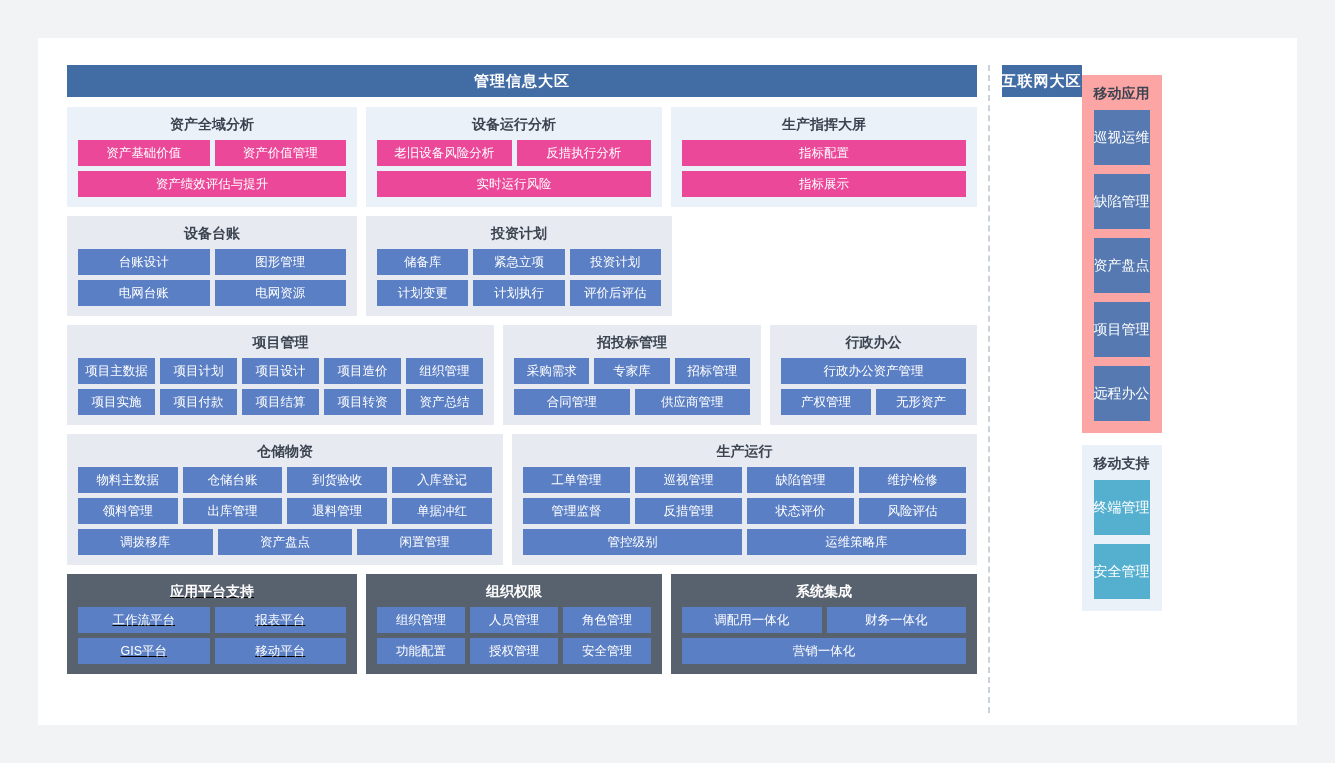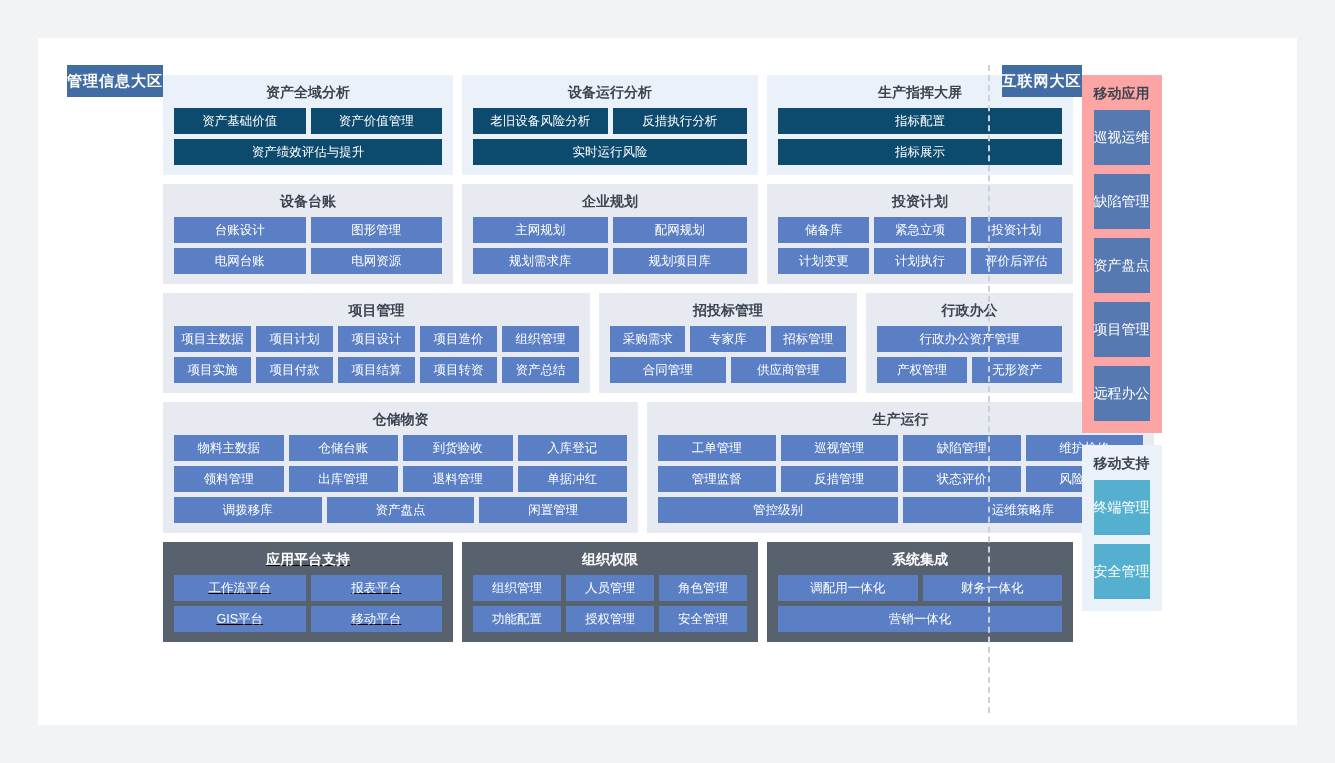--- a/index.html
+++ b/index.html
@@ -16,21 +16,21 @@
     background: #ffffff;
   }
   .board {
     position: absolute;
     left: 29px; top: 27px;
     width: 1200px; height: 648px;
     display: flex;
     gap: 0px;
   }
   
-  .left-zone { width: 910px; display: flex; flex-direction: row; }
+  .left-zone { width: 910px; display: flex; flex-direction: column; }
   .divider {
     width: 28px;
     display: flex; justify-content: center;
   }
   .divider .dash {
     width: 0; height: 100%;
     border-left: 2px dashed #c9d2db;
   }
   .right-zone { width: 302px; display: flex; flex-direction: row; }
 
@@ -74,21 +74,21 @@
   .btn {
     flex: 1 1 0;
     height: 26px;
     line-height: 26px;
     text-align: center;
     font-size: 12.5px;
     color: #ffffff;
     white-space: nowrap;
     overflow: hidden;
   }
-  .btn.teal { background: #0c4a6e; }
+  .btn.teal { background: #ec4899; }
   .btn.blue { background: #5b7fc5; }
 
   
   .rpanel { padding: 9px 12px 12px 12px; display:flex; flex-direction:column; }
   .rpanel.grey { background: #fca5a5; }
   .rpanel.light { background: #eaf1f8; }
   .rpanel .panel-title { margin-bottom: 8px; }
   .rbtns { display: flex; flex-direction: column; gap: 9px; align-items: flex-end; }
   .rbtn {
     height: 55px;
@@ -153,33 +153,20 @@
                 <div class="btn-row">
                   <div class="btn blue">台账设计</div>
                   <div class="btn blue">图形管理</div>
                 </div>
                 <div class="btn-row">
                   <div class="btn blue">电网台账</div>
                   <div class="btn blue">电网资源</div>
                 </div>
               </div>
             </div>
-            <div class="panel grey" style="width: 296px;">
-              <div class="panel-title">企业规划</div>
-              <div class="btn-rows">
-                <div class="btn-row">
-                  <div class="btn blue">主网规划</div>
-                  <div class="btn blue">配网规划</div>
-                </div>
-                <div class="btn-row">
-                  <div class="btn blue">规划需求库</div>
-                  <div class="btn blue">规划项目库</div>
-                </div>
-              </div>
-            </div>
             <div class="panel grey" style="width: 306px;">
               <div class="panel-title">投资计划</div>
               <div class="btn-rows">
                 <div class="btn-row">
                   <div class="btn blue">储备库</div>
                   <div class="btn blue">紧急立项</div>
                   <div class="btn blue">投资计划</div>
                 </div>
                 <div class="btn-row">
                   <div class="btn blue">计划变更</div>

